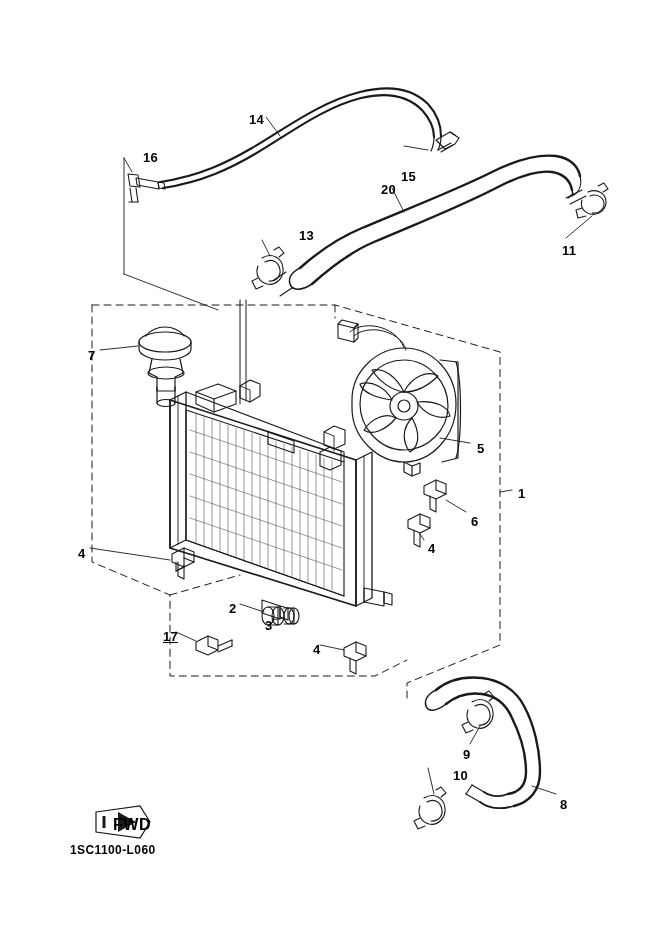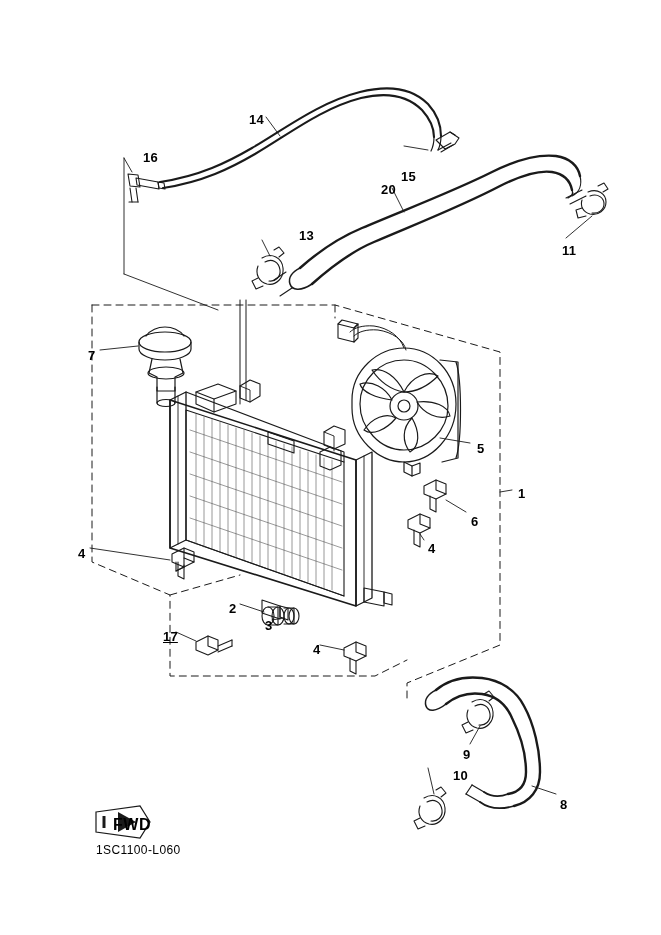--- a/index.html
+++ b/index.html
@@ -1,20 +1,20 @@
 <!DOCTYPE html>
 <html><head>
 <meta charset="utf-8">
 <style>
   html,body{margin:0;padding:0;background:#ffffff;}
   body{width:661px;height:935px;font-family:"Liberation Sans",sans-serif;color:#000;}
   #stage{position:relative;width:661px;height:935px;overflow:hidden;padding-left:16px;}
   svg#art{position:absolute;left:0;top:0;width:661px;height:935px;}
   .callout{position:absolute;font-size:13px;font-weight:bold;color:#000;letter-spacing:0.2px;}
-  .partcode{position:absolute;font-size:12px;font-weight:normal;letter-spacing:0.4px;margin-left:26px;}
+  .partcode{position:absolute;font-size:12px;font-weight:bold;letter-spacing:0.4px;}
   .fwdlabel{position:absolute;font-size:16px;font-weight:bold;letter-spacing:0.5px;}
 </style>
 </head>
 <body>
 
 <div id="stage">
 
   <svg id="art" viewBox="0 0 661 935">
     <g fill="none" stroke="#1a1a1a" stroke-width="1.2" stroke-linecap="round" stroke-linejoin="round">
 

